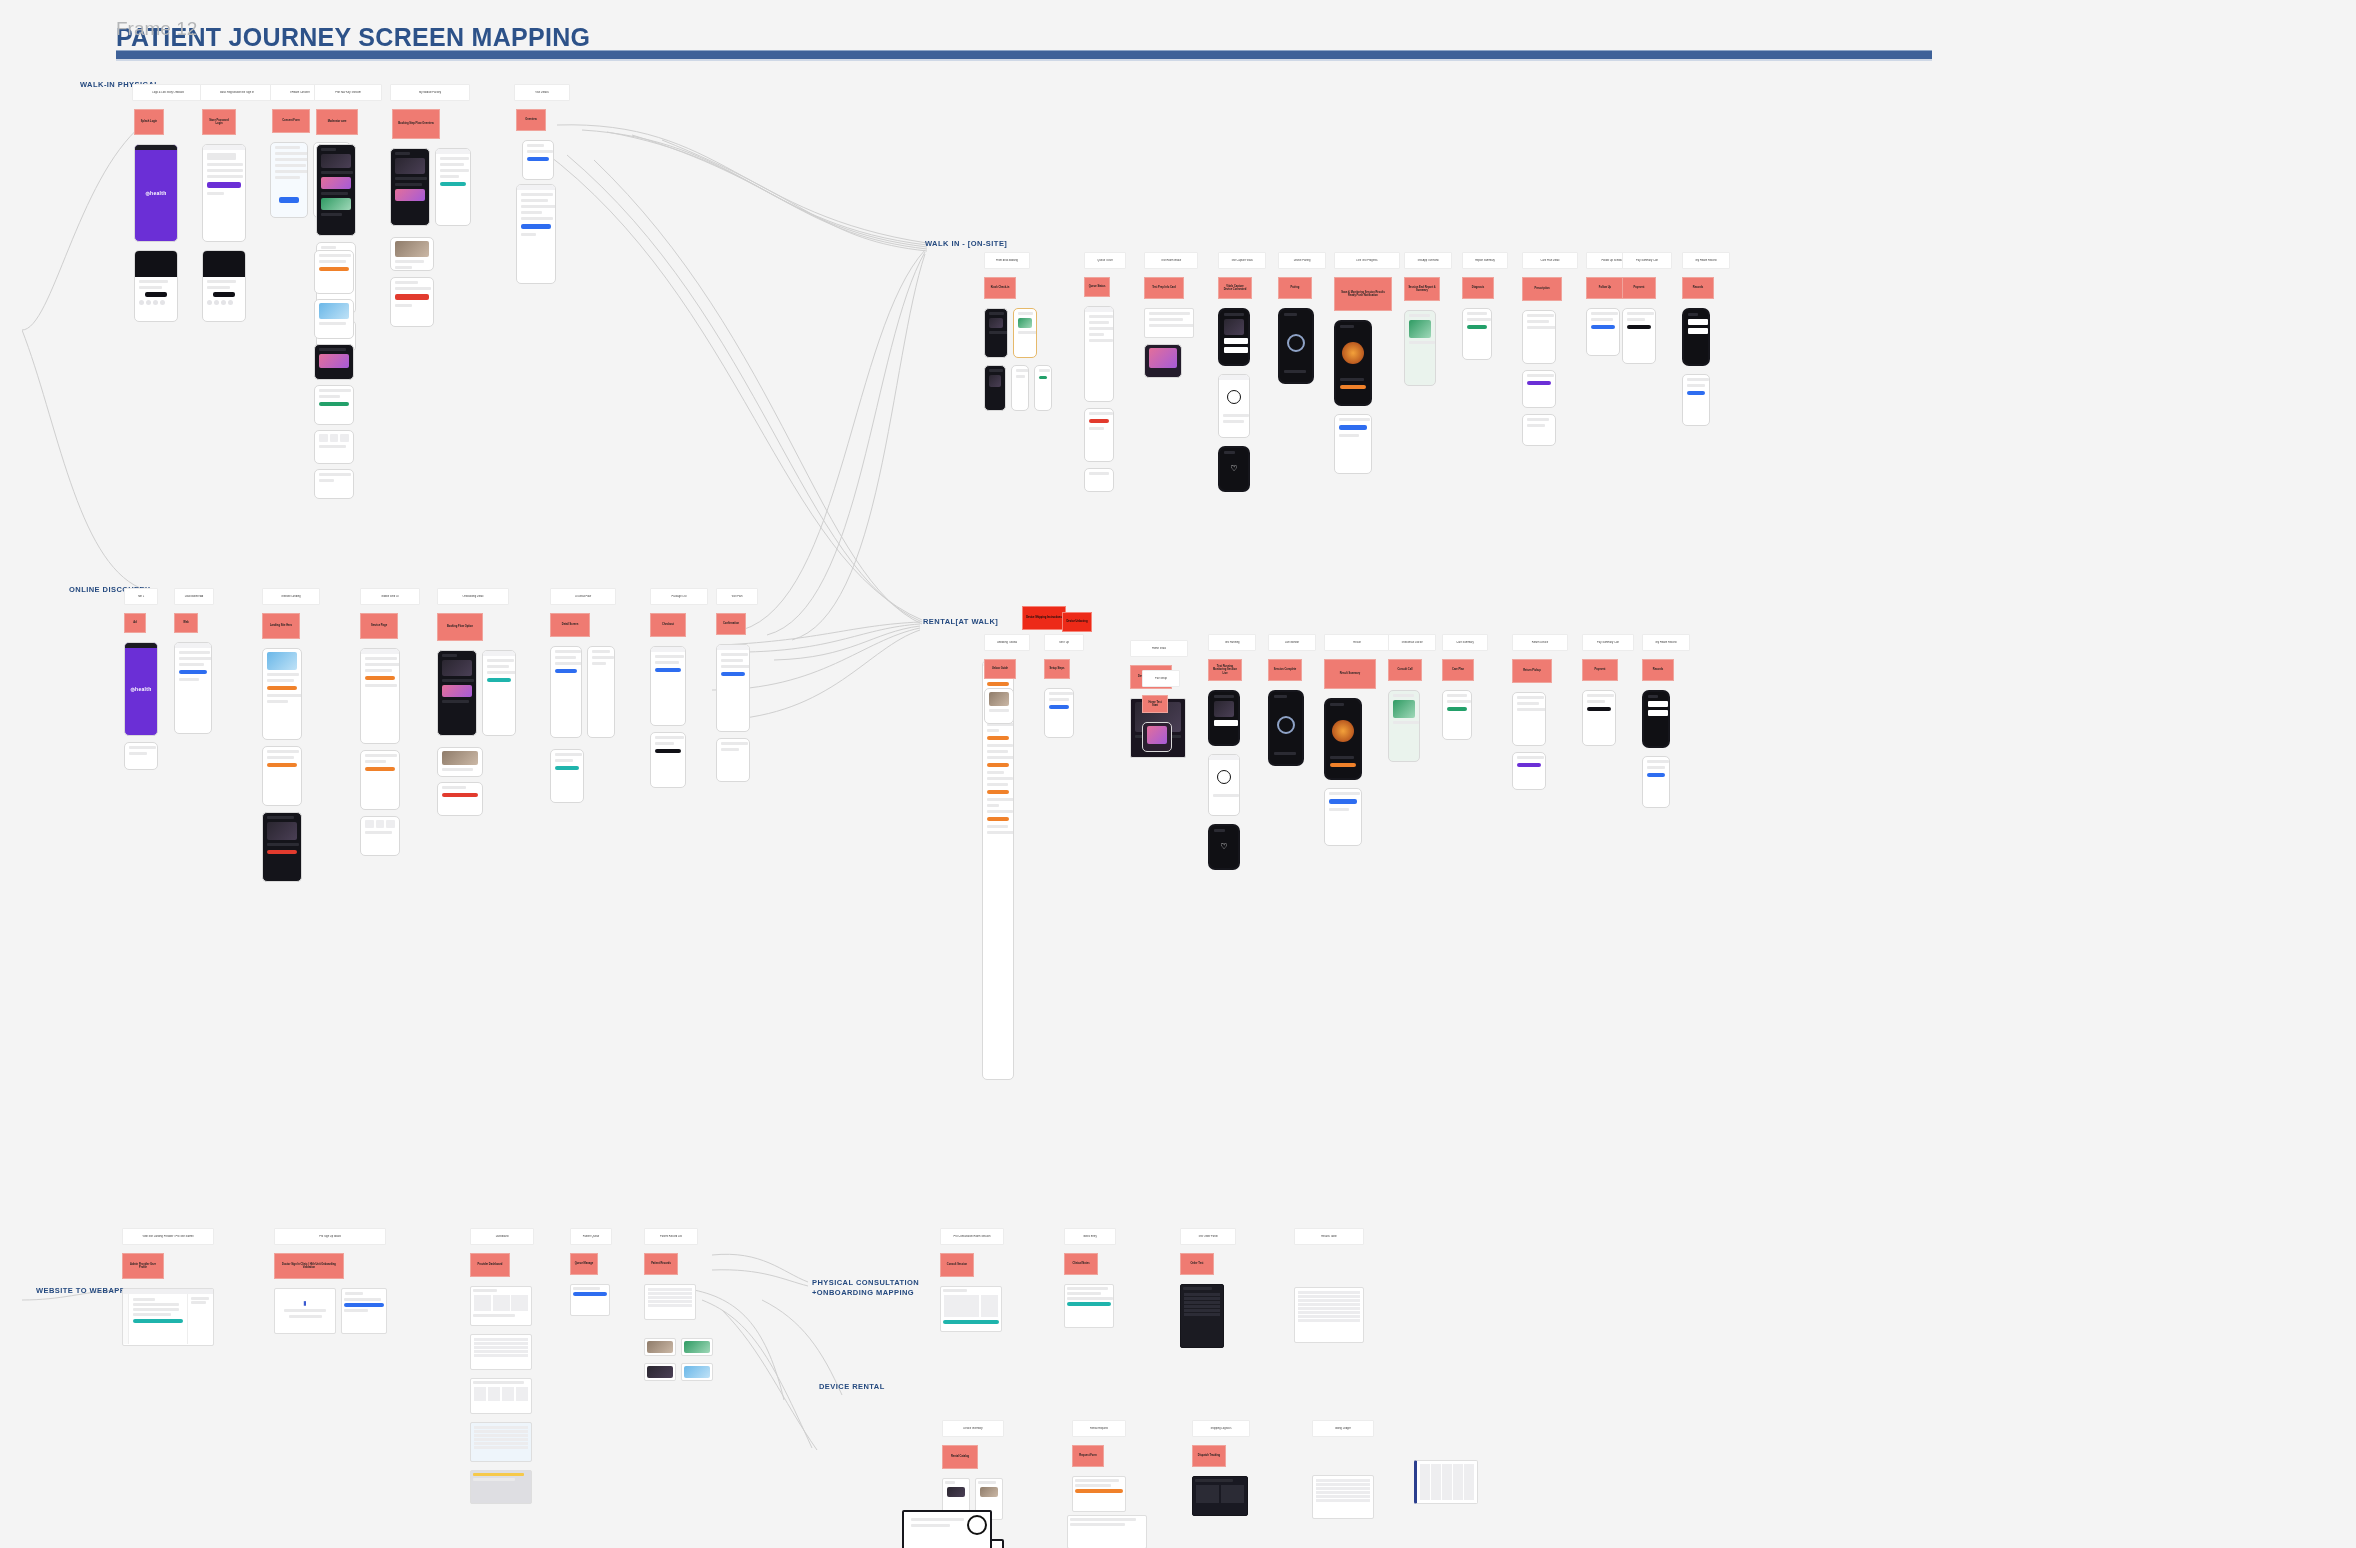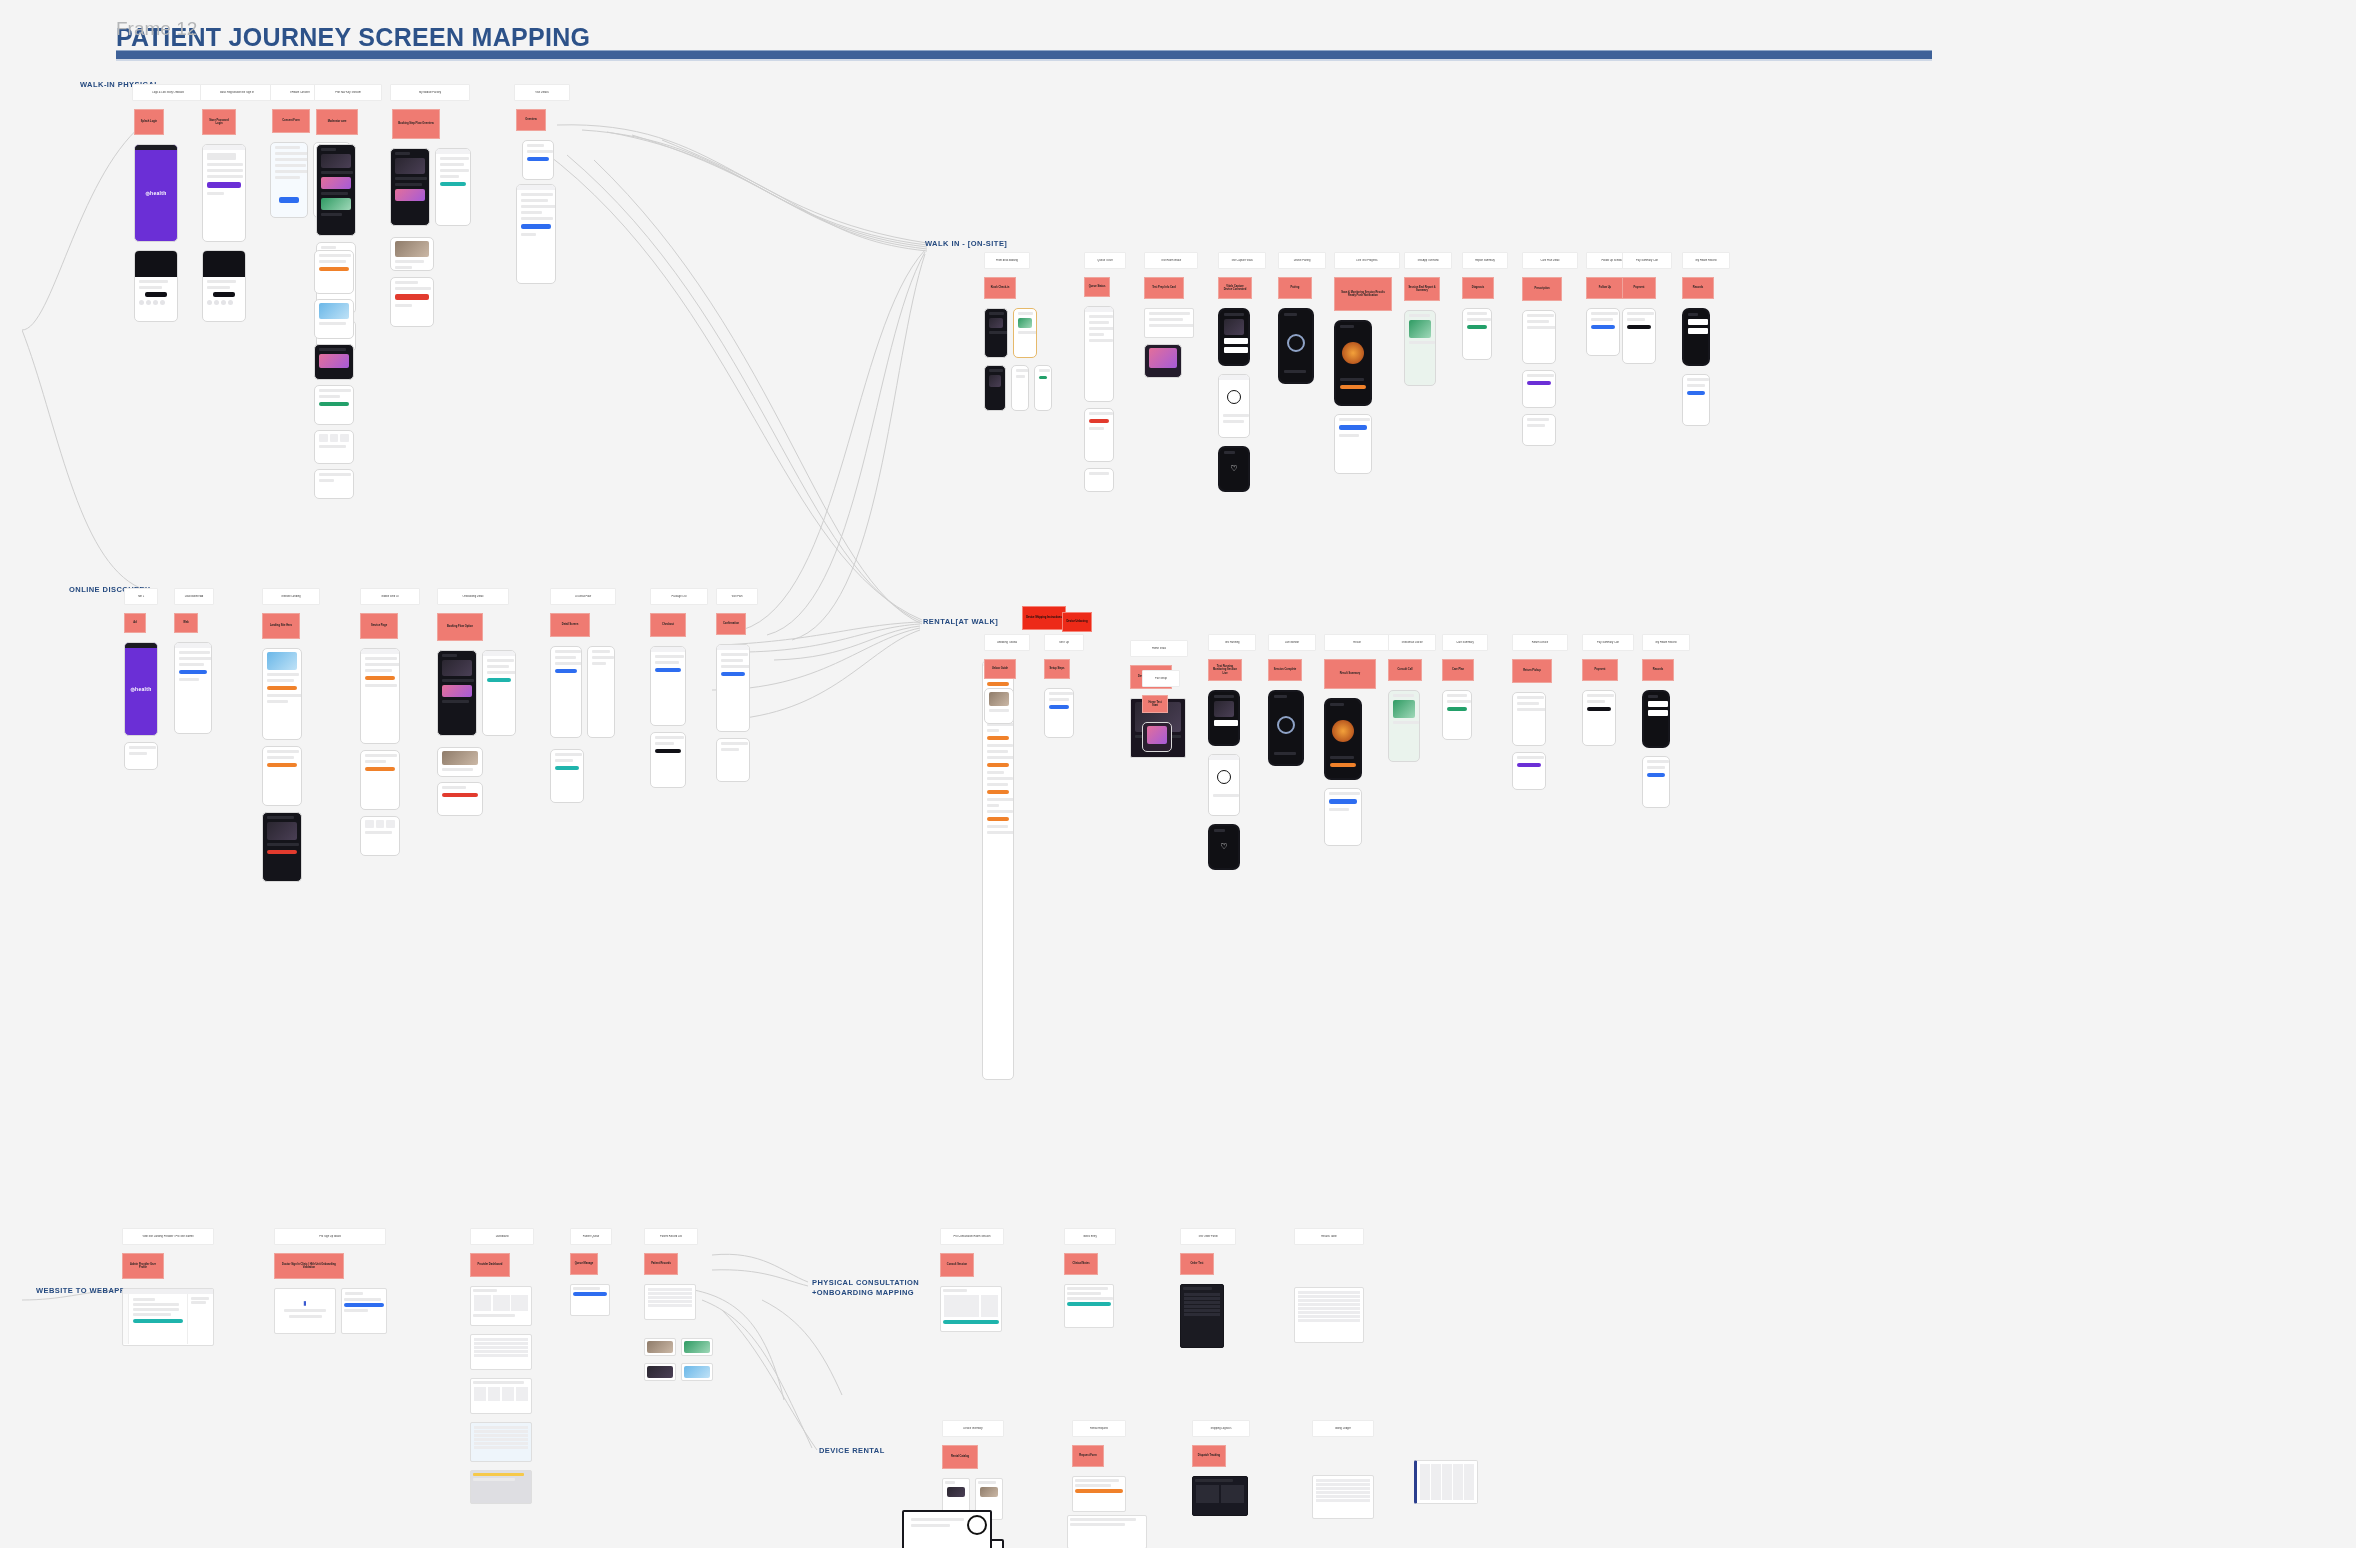--- a/index.html
+++ b/index.html
@@ -1039,21 +1039,21 @@
       <div class="bar w85"></div>
         <div class="bar w70"></div>
         <div class="cta blue" style="height:4px;"></div>
     </div>
   </div>
 
 
   <div class="lane-label" style="left:14px; top:1286px;">WEBSITE TO WEBAPP</div>
   <div class="lane-label" style="left:790px; top:1278px;">PHYSICAL CONSULTATION
 +ONBOARDING MAPPING</div>
-  <div class="lane-label" style="left:797px; top:1446px;">DEVICE RENTAL</div>
+  <div class="lane-label" style="left:797px; top:1382px;">DEVICE RENTAL</div>
 
   <div class="cluster" style="left:100px; top:1228px; width:92px;">
     <div class="cap" style="width:92px;">
       <span>Web Site Landing Provider / Pro Self Submit</span>
       </div>
     <div class="note" style="width:42px;height:26px;">
       <span>Admin Provider
 User Profile</span>
       </div>
     <div class="mock web" style="width:92px;height:58px;">

